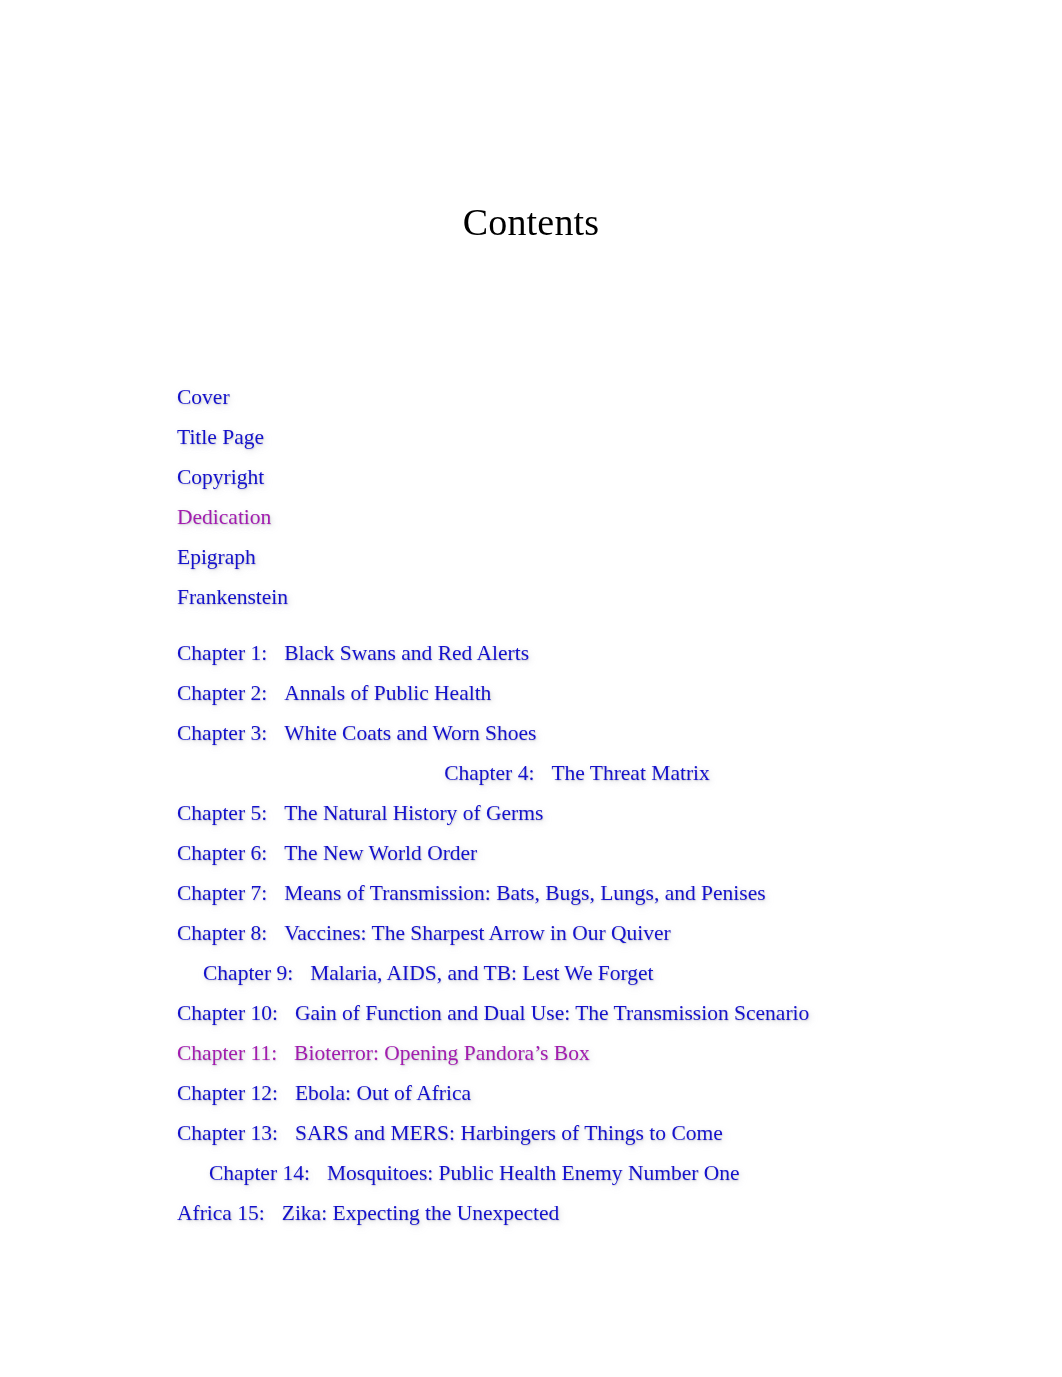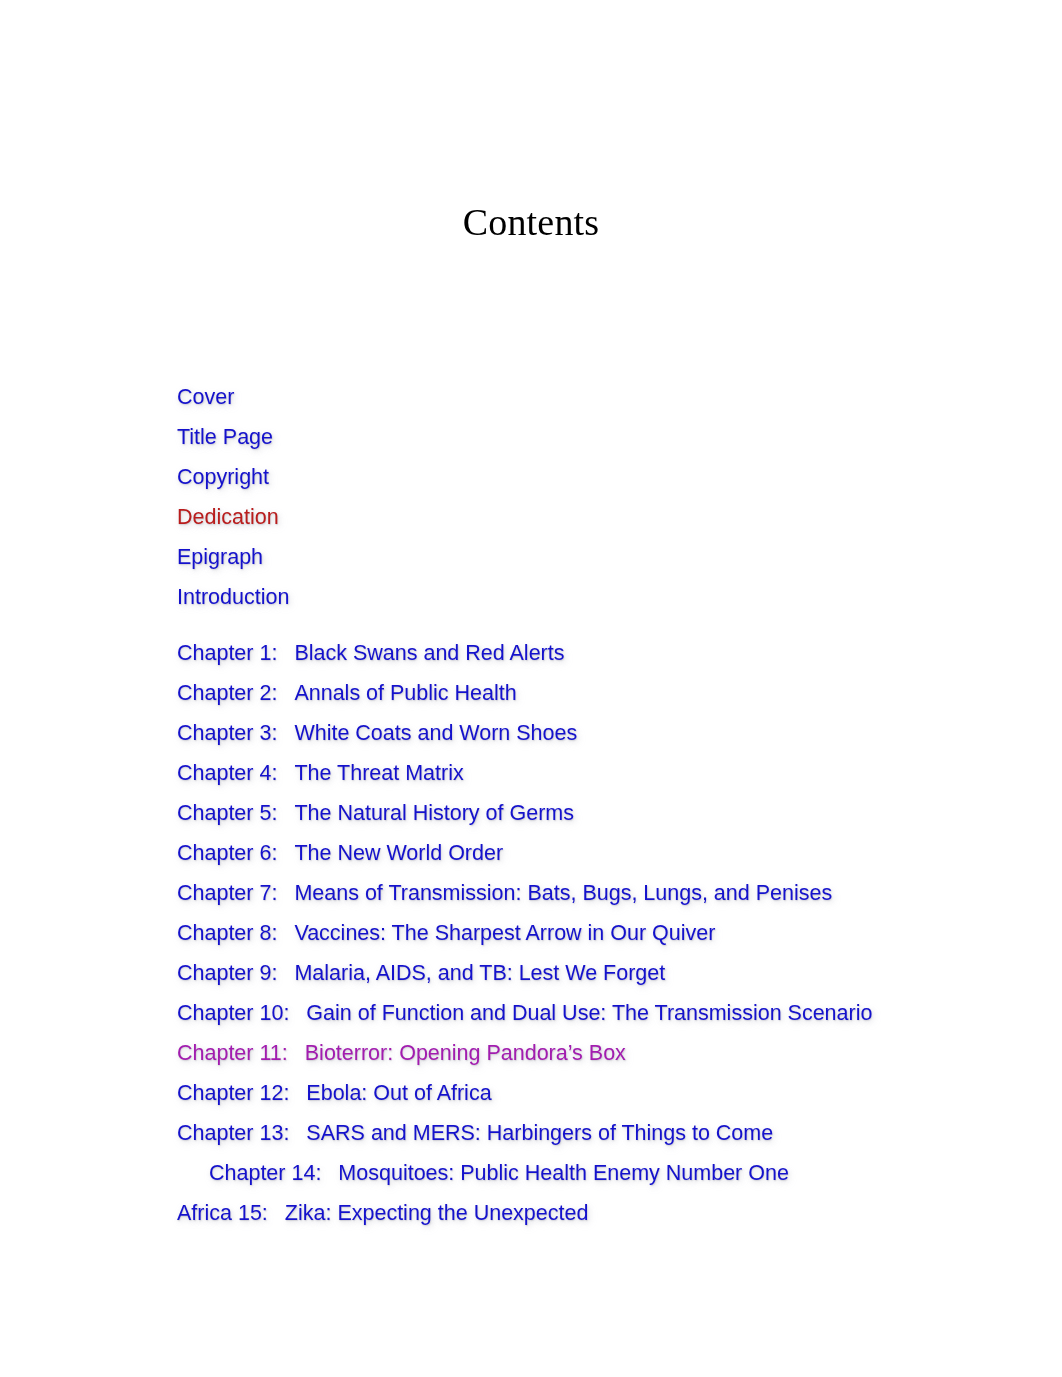--- a/index.html
+++ b/index.html
@@ -41,21 +41,21 @@
   
   #toc-body {
     position: absolute;
     top: 377px;
     left: 177px;
     width: 800px;
   }
 
   .toc-entry {
     display: block;
-    font-family: Liberation Sans, sans-serif;
+    font-family: Liberation Serif, serif;
     font-size: 21.5px;
     line-height: 40px;
     height: 40px;
     color: #1411cc;
     text-decoration: none;
     white-space: nowrap;
     
     text-shadow:
       0.6px 0.8px 1.4px rgba(150,150,160,0.40),
       1.6px 2.2px 5px rgba(170,170,180,0.30),
@@ -87,35 +87,35 @@
 <div id="page" style="background: rgb(255, 255, 255);">
 
   <h1 id="toc-title" style="color: rgb(0, 0, 0);">Contents</h1>
 
   <div id="toc-body">
 
     <div id="front-matter-list">
         <a class="toc-entry" href="#" style="color: rgb(20, 17, 204);">Cover</a>
         <a class="toc-entry" href="#" style="color: rgb(20, 17, 204);">Title Page</a>
         <a class="toc-entry" href="#" style="color: rgb(20, 17, 204);">Copyright</a>
-        <a class="toc-entry" href="#" style="color: #b91c1c;">Dedication</a>
+        <a class="toc-entry" href="#" style="color: #a21caf;">Dedication</a>
         <a class="toc-entry" href="#" style="color: rgb(20, 17, 204);">Epigraph</a>
-        <a class="toc-entry" href="#" style="color: rgb(20, 17, 204);">Introduction</a>
+        <a class="toc-entry" href="#" style="color: rgb(20, 17, 204);">Frankenstein</a>
       </div>
 
     <div id="chapter-list">
         <a class="toc-entry" href="#" style="color: rgb(20, 17, 204);"><span class="ch-label">Chapter 1:</span><span class="ch-gap"></span><span class="ch-title">Black Swans and Red Alerts</span></a>
         <a class="toc-entry" href="#" style="color: rgb(20, 17, 204);"><span class="ch-label">Chapter 2:</span><span class="ch-gap"></span><span class="ch-title">Annals of Public Health</span></a>
         <a class="toc-entry" href="#" style="color: rgb(20, 17, 204);"><span class="ch-label">Chapter 3:</span><span class="ch-gap"></span><span class="ch-title">White Coats and Worn Shoes</span></a>
-        <a class="toc-entry" href="#" style="color: rgb(20, 17, 204);"><span class="ch-label">Chapter 4:</span><span class="ch-gap"></span><span class="ch-title">The Threat Matrix</span></a>
+        <a class="toc-entry" href="#" style="color: rgb(20, 17, 204); text-align: center;"><span class="ch-label">Chapter 4:</span><span class="ch-gap"></span><span class="ch-title">The Threat Matrix</span></a>
         <a class="toc-entry" href="#" style="color: rgb(20, 17, 204);"><span class="ch-label">Chapter 5:</span><span class="ch-gap"></span><span class="ch-title">The Natural History of Germs</span></a>
         <a class="toc-entry" href="#" style="color: rgb(20, 17, 204);"><span class="ch-label">Chapter 6:</span><span class="ch-gap"></span><span class="ch-title">The New World Order</span></a>
         <a class="toc-entry" href="#" style="color: rgb(20, 17, 204);"><span class="ch-label">Chapter 7:</span><span class="ch-gap"></span><span class="ch-title">Means of Transmission: Bats, Bugs, Lungs, and Penises</span></a>
         <a class="toc-entry" href="#" style="color: rgb(20, 17, 204);"><span class="ch-label">Chapter 8:</span><span class="ch-gap"></span><span class="ch-title">Vaccines: The Sharpest Arrow in Our Quiver</span></a>
-        <a class="toc-entry" href="#" style="color: rgb(20, 17, 204);"><span class="ch-label">Chapter 9:</span><span class="ch-gap"></span><span class="ch-title">Malaria, AIDS, and TB: Lest We Forget</span></a>
+        <a class="toc-entry" href="#" style="color: rgb(20, 17, 204); margin-left: 26px;"><span class="ch-label">Chapter 9:</span><span class="ch-gap"></span><span class="ch-title">Malaria, AIDS, and TB: Lest We Forget</span></a>
         <a class="toc-entry" href="#" style="color: rgb(20, 17, 204);"><span class="ch-label">Chapter 10:</span><span class="ch-gap"></span><span class="ch-title">Gain of Function and Dual Use: The Transmission Scenario</span></a>
         <a class="toc-entry" href="#" style="color: #a21caf;"><span class="ch-label">Chapter 11:</span><span class="ch-gap"></span><span class="ch-title">Bioterror: Opening Pandora’s Box</span></a>
         <a class="toc-entry" href="#" style="color: rgb(20, 17, 204);"><span class="ch-label">Chapter 12:</span><span class="ch-gap"></span><span class="ch-title">Ebola: Out of Africa</span></a>
         <a class="toc-entry" href="#" style="color: rgb(20, 17, 204);"><span class="ch-label">Chapter 13:</span><span class="ch-gap"></span><span class="ch-title">SARS and MERS: Harbingers of Things to Come</span></a>
         <a class="toc-entry" href="#" style="color: rgb(20, 17, 204); margin-left: 32px;"><span class="ch-label">Chapter 14:</span><span class="ch-gap"></span><span class="ch-title">Mosquitoes: Public Health Enemy Number One</span></a>
         <a class="toc-entry" href="#" style="color: rgb(20, 17, 204);"><span class="ch-label">Africa 15:</span><span class="ch-gap"></span><span class="ch-title">Zika: Expecting the Unexpected</span></a>
       </div>
 
   </div>
 

